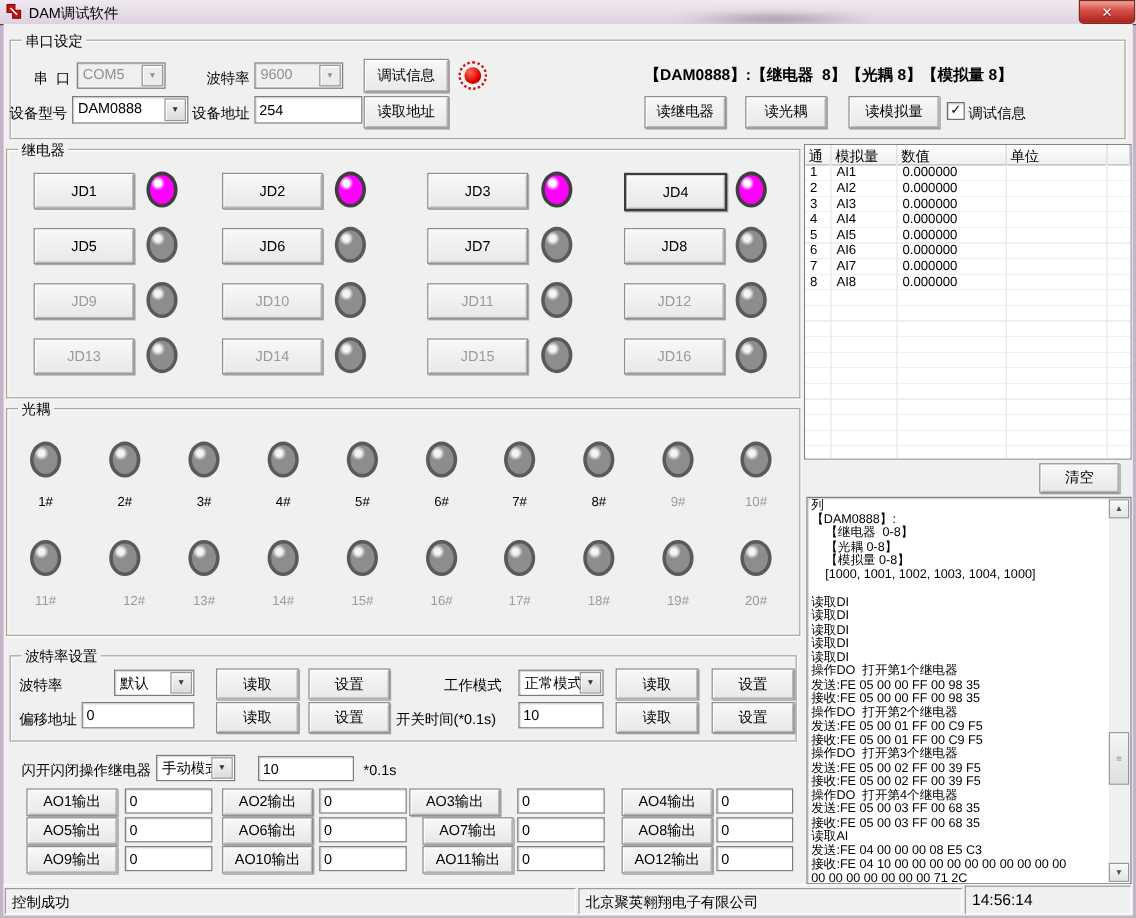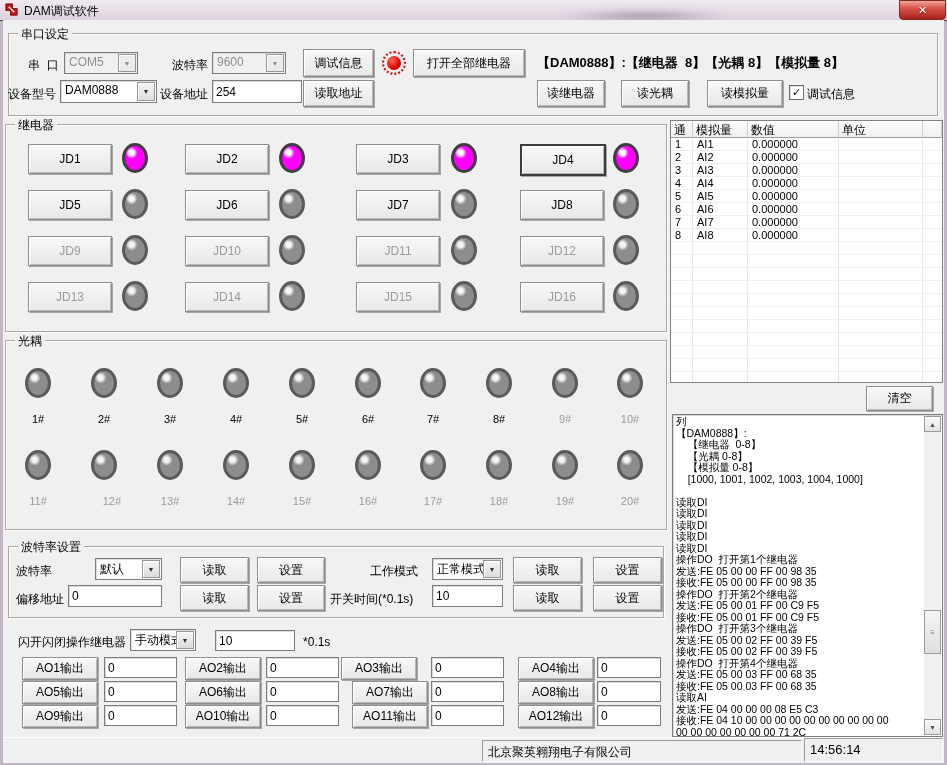--- a/index.html
+++ b/index.html
@@ -103,21 +103,20 @@
       <span class="val">COM5</span>
       <span class="arrow">▼</span>
     </div>
     <span class="lbl" style="left:169px;top:37px;">波特率</span>
     <div class="combo disabled" style="left:209px;top:32px;width:74px;height:22px;">
       <span class="val">9600</span>
       <span class="arrow">▼</span>
     </div>
     <div class="btn" style="left:300px;top:29px;width:69px;height:26px;">调试信息</div>
     <div class="blink" style="left:379px;top:31px;"></div>
-    <div class="btn" style="left:410px;top:29px;width:110px;height:26px;">打开全部继电器</div>
     <span class="lbl info-lbl" style="left:534px;top:34px;">【DAM0888】:【继电器  8】【光耦 8】【模拟量 8】</span>
 
     <span class="lbl" style="left:5px;top:66px;">设备型号</span>
     <div class="combo" style="left:57px;top:60px;width:97px;height:23px;">
       <span class="val">DAM0888</span>
       <span class="arrow">▼</span>
     </div>
     <span class="lbl" style="left:157px;top:66px;">设备地址</span>
     <input class="tb" style="left: 209px; top: 60px; width: 90px; height: 23px;" value="254">
     <div class="btn" style="left:300px;top:60px;width:69px;height:25px;">读取地址</div>
@@ -375,17 +374,18 @@
     <div class="btn" style="left:182px;top:685px;width:74px;height:21px;">AO10输出</div>
     <input class="tb" style="left: 263px; top: 685px; width: 73px; height: 21px;" value="0">
     <div class="btn" style="left:349px;top:685px;width:74px;height:21px;">AO11输出</div>
     <input class="tb" style="left: 428px; top: 685px; width: 73px; height: 21px;" value="0">
     <div class="btn" style="left:515px;top:685px;width:74px;height:21px;">AO12输出</div>
     <input class="tb" style="left: 594px; top: 685px; width: 64px; height: 21px;" value="0">
 
   </div>
 
   <div class="statusbar">
+    <div class="spanel" style="left:1px;top:2px;width:476px;height:22px;">控制成功</div>
     <div class="spanel" style="left:479px;top:2px;width:320px;height:22px;font-family:Liberation Serif, serif;">北京聚英翱翔电子有限公司</div>
     <div class="spanel" style="left:801px;top:0px;width:139px;height:24px;font-size:13px;">14:56:14</div>
   </div>
 
 </div>
 
 </body></html>

